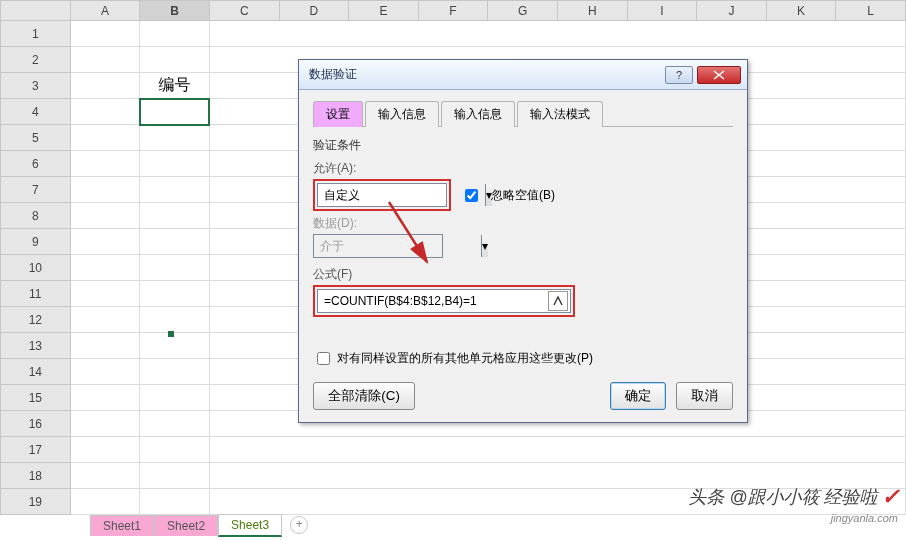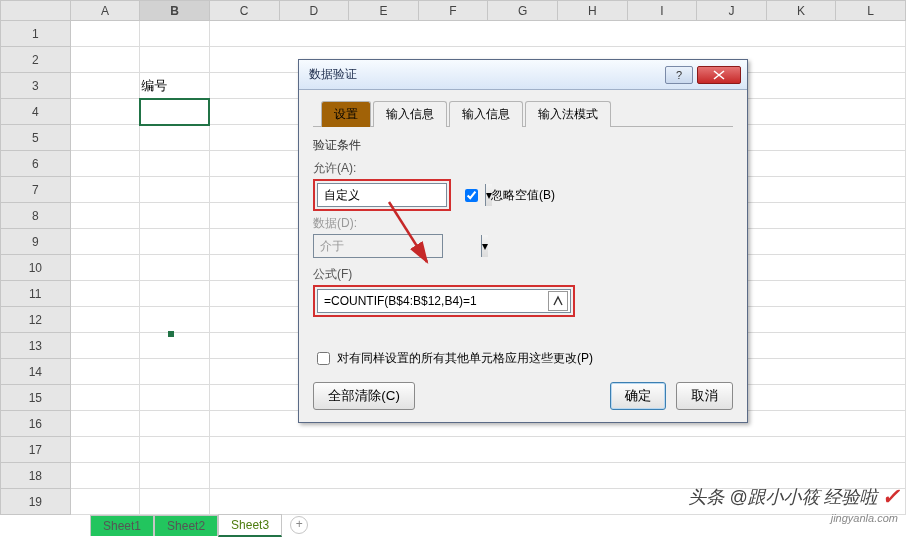--- a/index.html
+++ b/index.html
@@ -20,33 +20,33 @@
     background: #e6e6e6;
     border: 1px solid #c6c6c6;
     color: #444;
     font-weight: normal;
     text-align: center;
   }
   .colhead th { height: 20px; width: 70px; }
   .colhead th.sel { background: #d2d2d2; font-weight: bold; }
   .rowhead { width: 30px; height: 26px; }
   td.cell { border: 1px solid #dcdcdc; width: 70px; height: 26px; background: #fff; }
-  .hdr-cell { border: 1px solid #9ca0a4; font-size: 13px; background: #fff; }
+  .hdr-cell { border: 1px solid #9ca0a4; text-align: center; font-size: 16px; background: #fff; }
   .data-cell { border: 1px solid #9ca0a4; background: #dcdcdc; }
   .sel-marker { outline: 2px solid #217346; outline-offset: -1px; }
   .fill-handle { position: absolute; width: 6px; height: 6px; background: #217346; }
 
   
   .tabbar {
     position: absolute; bottom: 4px; left: 90px; height: 22px;
     display: flex; align-items: center; gap: 0;
   }
   .sheet-tab {
     padding: 3px 12px; border: 1px solid #c6c6c6; border-bottom: none;
-    background: #22c55e; color: #555; cursor: pointer;
+    background: #f9a8d4; color: #555; cursor: pointer;
   }
   .sheet-tab.active { background: #fff; color: #4d7c0f; border-bottom: 2px solid #217346; }
   .add-sheet { width: 18px; height: 18px; border: 1px solid #c6c6c6; border-radius: 50%; margin-left: 8px; text-align: center; line-height: 14px; color: #888; }
 
   
   .dialog {
     position: absolute; left: 298px; top: 59px; width: 450px;
     border: 1px solid #5a6a86;
     box-shadow: 2px 2px 4px rgba(0,0,0,0.3);
     background: #f0f0f0;
@@ -70,21 +70,21 @@
   .winbtn.close { width: 44px; background: linear-gradient(#e57373,#c62828); color: #fff; border-color: #8b1a1a; }
 
   .dlg-body { padding: 10px 14px 12px; }
 
   .dlg-tabs { display: flex; border-bottom: 1px solid #b5b5b5; margin-bottom: 10px; }
   .dlg-tab {
     padding: 4px 12px; border: 1px solid #b5b5b5; border-bottom: none;
     background: #f0f0f0; margin-right: 2px; cursor: pointer; position: relative; top: 1px;
     border-radius: 3px 3px 0 0;
   }
-  .dlg-tab.active { background: #a16207; margin-left: 8px; }
+  .dlg-tab.active { background: #f0abfc; }
 
   .section-label { margin: 4px 0 6px; color: #333; }
   .field-label { margin: 4px 0 2px; color: #555; }
   .disabled { color: #999; }
 
   .row { display: flex; align-items: center; gap: 10px; }
   .combo {
     display: flex; align-items: center; height: 24px;
     border: 1px solid #7a8a9a; background: #fff; width: 130px;
   }

